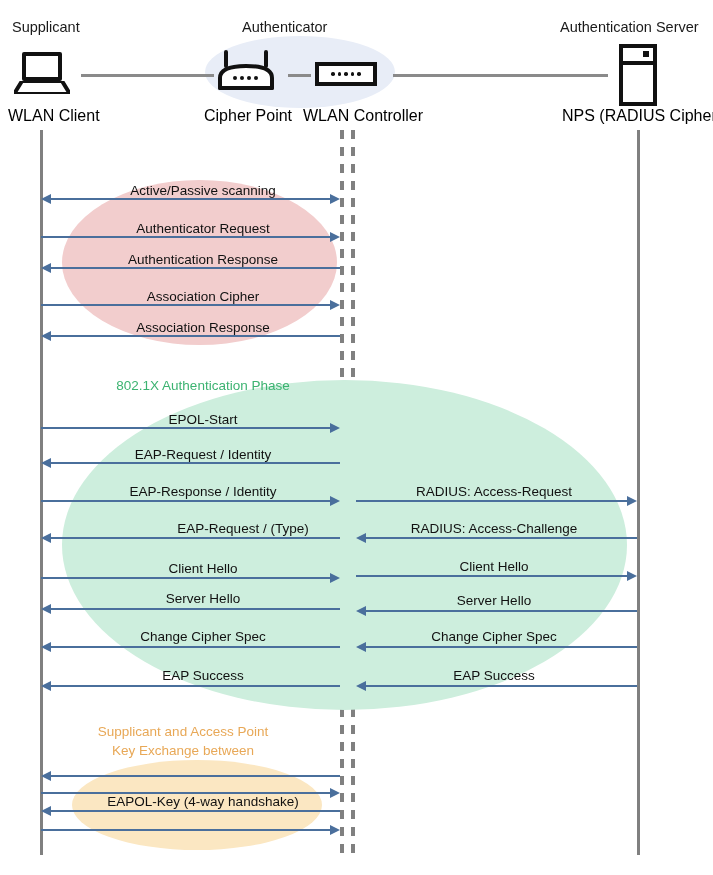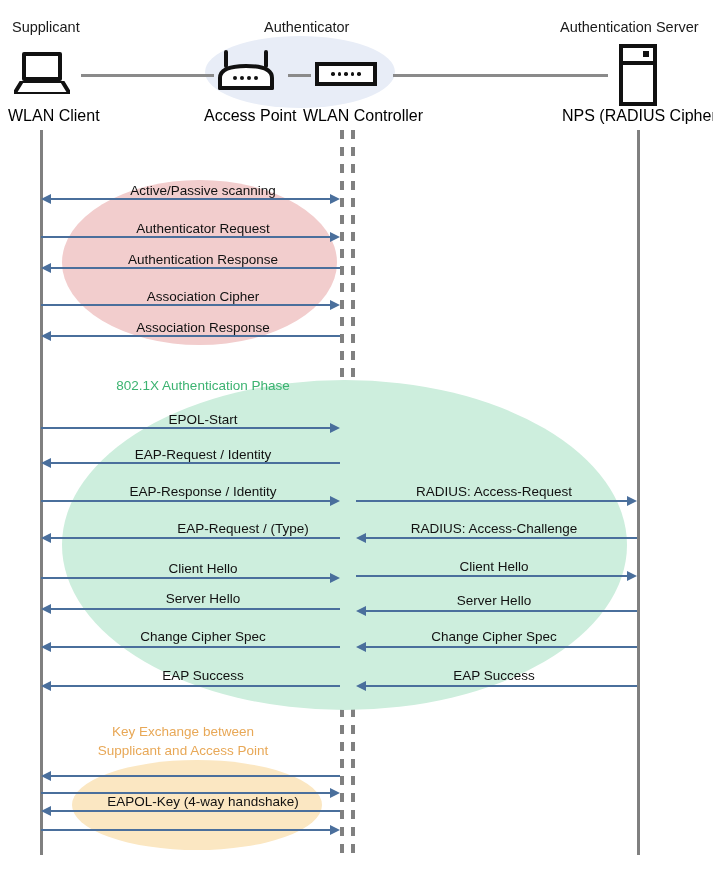--- a/index.html
+++ b/index.html
@@ -173,34 +173,34 @@
 
   <div class="abs actor-role" style="left:12px; top:19px;">Supplicant</div>
   <div class="icon-wrap" style="left:14px; top:52px; width:56px; height:42px;">
     <div class="laptop-screen"></div>
     <svg width="56" height="13" class="laptop-base" viewBox="0 0 56 13">
       <polygon points="8,0 48,0 56,13 0,13" fill="none" stroke="#111" stroke-width="4" stroke-linejoin="round"></polygon>
     </svg>
   </div>
   <div class="abs actor-name" style="left:8px; top:107px;">WLAN Client</div>
 
-  <div class="abs actor-role" style="left:264px; top:19px;">Authenticator</div>
+  <div class="abs actor-role" style="left:242px; top:19px;">Authenticator</div>
   <div class="icon-wrap" style="left:217px; top:50px; width:58px; height:42px;">
     <svg width="58" height="42" viewBox="0 0 58 42">
       <path d="M9,2 L9,16" stroke="#111" stroke-width="4" stroke-linecap="round" fill="none"></path>
       <path d="M49,2 L49,16" stroke="#111" stroke-width="4" stroke-linecap="round" fill="none"></path>
       <path d="M3,38 L3,28 Q3,16 29,16 Q55,16 55,28 L55,38 Z" fill="#fff" stroke="#111" stroke-width="4" stroke-linejoin="round"></path>
       <path d="M3,38 L55,38" stroke="#111" stroke-width="4" stroke-linecap="round"></path>
       <circle cx="18" cy="28" r="2" fill="#111"></circle>
       <circle cx="25" cy="28" r="2" fill="#111"></circle>
       <circle cx="32" cy="28" r="2" fill="#111"></circle>
       <circle cx="39" cy="28" r="2" fill="#111"></circle>
     </svg>
   </div>
-  <div class="abs actor-name" style="left:204px; top:107px;">Access Point</div>
+  <div class="abs actor-name" style="left:204px; top:107px;">Cipher Point</div>
 
   <div class="icon-wrap" style="left:315px; top:62px; width:62px; height:24px;">
     <div class="ctrl-box"></div>
     <div class="ctrl-dots">
       <span class="dot"></span>
         <span class="dot"></span>
         <span class="dot"></span>
       <span class="dot"></span>
         <span class="dot"></span>
     </div>
@@ -221,22 +221,22 @@
   <div class="abs lifeline-solid" style="left:637px; top:130px; height:725px;"></div>
 
   <div class="abs phase-ellipse ellipse-wireless" style="left:62px; top:180px; width:275px; height:165px;"></div>
   <div class="abs phase-ellipse ellipse-dot1x" style="left:62px; top:380px; width:565px; height:330px;"></div>
   <div class="abs phase-ellipse ellipse-keyex" style="left:72px; top:760px; width:250px; height:90px;"></div>
 
 
   <div class="abs phase-title" style="left:203px; top:376px; transform:translateX(-50%); color:#3cb371;">802.1X Authentication Phase</div>
 
   <div class="abs phase-title" style="left:183px; top:722px; transform:translateX(-50%); color:#e8a857;">
+    <div>Supplicant and Access Point</div>
     <div>Key Exchange between</div>
-    <div>Supplicant and Access Point</div>
   </div>
 
   <div class="msg-label" style="left:203px; top:183px;">Active/Passive scanning</div>
   <div class="msg-line" style="left:51px; top:198px; width:279px;"></div>
   <div class="arrowhead arrow-left" style="left:41px; top:194px;"></div>
   <div class="arrowhead arrow-right" style="left:330px; top:194px;"></div>
 
   <div class="msg-label" style="left:203px; top:221px;">Authenticator Request</div>
   <div class="msg-line" style="left:41px; top:236px; width:289px;"></div>
   <div class="arrowhead arrow-right" style="left:330px; top:232px;"></div>

